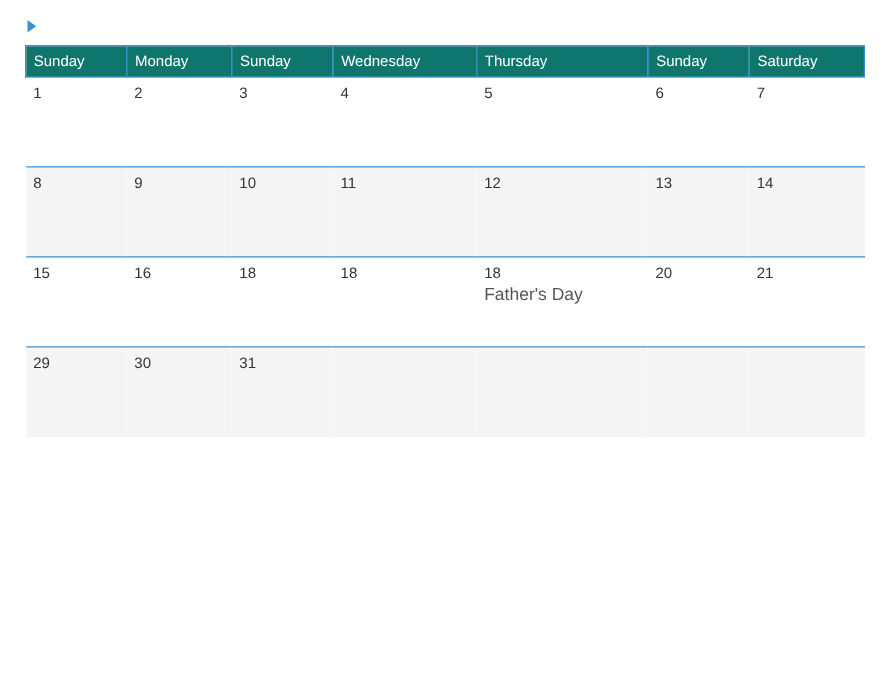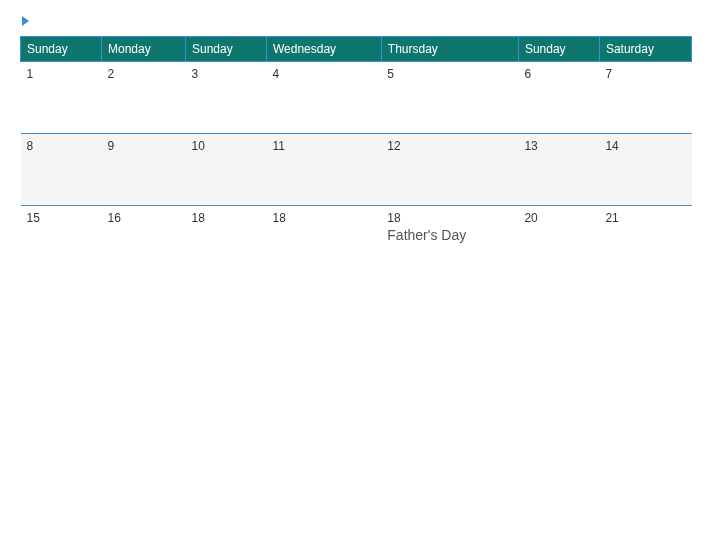--- a/index.html
+++ b/index.html
@@ -213,14 +213,29 @@
           <span class="day-number">18</span>
           <span class="event-name">Father's Day</span>
         </td>
         <td>
           <span class="day-number">20</span>
         </td>
         <td>
           <span class="day-number">21</span>
         </td>
       </tr>
+      <tr>
+        <td>
+          <span class="day-number">29</span>
+        </td>
+        <td>
+          <span class="day-number">30</span>
+        </td>
+        <td>
+          <span class="day-number">31</span>
+        </td>
+        <td></td>
+        <td></td>
+        <td></td>
+        <td></td>
+      </tr>
     </tbody>
 </table>
 
 </body></html>

